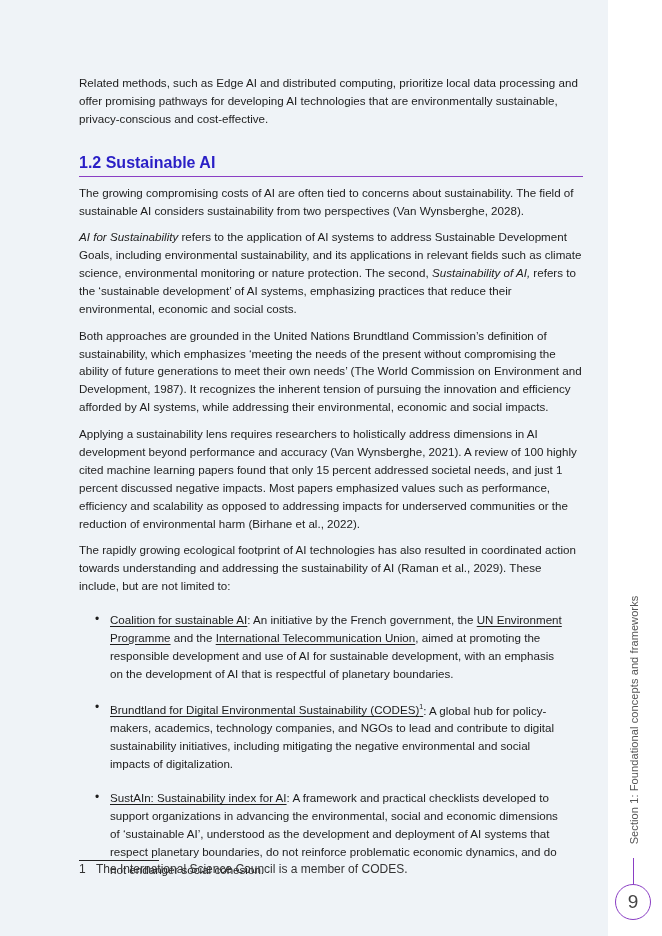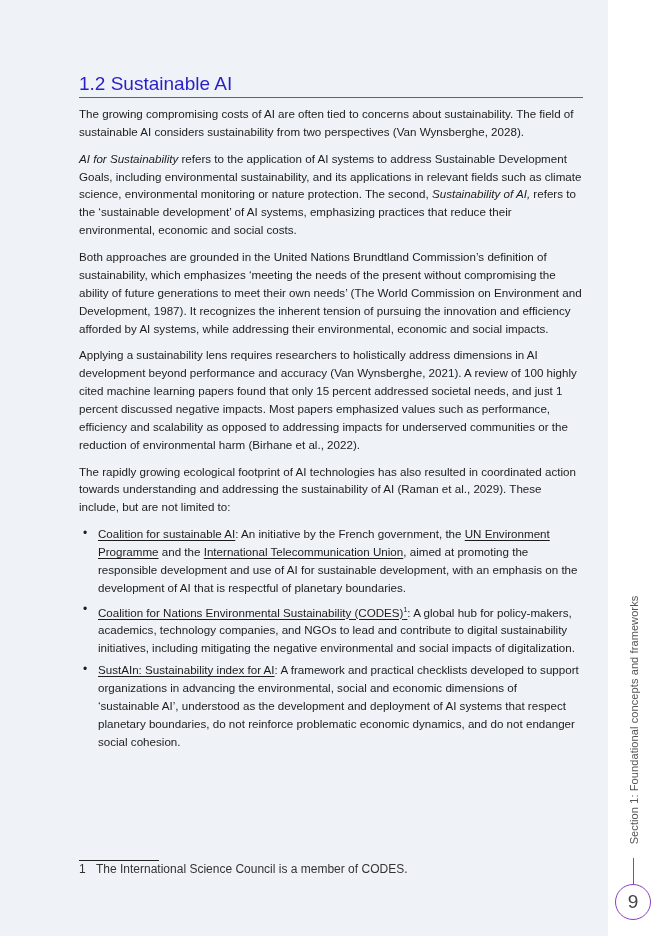--- a/index.html
+++ b/index.html
@@ -13,32 +13,32 @@
     position: absolute; left: 0; top: 0; width: 608px; height: 936px;
     background: #eff3f7;
   }
   .content {
     position: absolute; left: 79px; top: 74px; width: 504px;
     font-size: 11.6px; line-height: 17.9px;
   }
   .content p { margin: 0 0 8.8px 0; }
   .intro { margin-bottom: 25px !important; }
   .section-heading {
-    color: #2a1fc6; font-size: 19px; font-weight: normal;
+    color: #2a1fc6; font-size: 16px; font-weight: bold;
     margin: 0; padding: 0 0 3px 0; line-height: 20px;
     border-bottom: 1px solid #8a3ec4;
   }
   .after-heading { margin-top: 7px !important; }
   .content b { font-weight: normal; }
   .u { text-decoration: underline; text-underline-offset: 2px; }
   ul.bullets {
     list-style: none; margin: 0; padding: 0;
   }
   ul.bullets li {
-    position: relative; padding-left: 15px; margin: 4px;
+    position: relative; padding-left: 15px; margin: 16px;
   }
   ul.bullets li::before {
     content: "•"; position: absolute; left: 0; top: 0; font-size: 12px;
   }
   .footnote-rule {
     position: absolute; left: 79px; top: 860px; width: 80px; height: 0;
     border-top: 1px solid #222;
   }
   .footnote {
     position: absolute; left: 79px; top: 864px; font-size: 12px; color: #333;
@@ -60,36 +60,37 @@
     display: flex; align-items: center; justify-content: center;
     font-size: 19px; color: #444; box-sizing: border-box; background: #fff;
   }
 </style>
 </head>
 <body>
 
 <div class="page-main"></div>
 
 <div class="content">
+  <p class="intro">Related methods, such as Edge AI and distributed computing, prioritize local data processing and offer promising pathways for developing AI technologies that are environmentally sustainable, privacy-conscious and cost-effective.</p>
 
   <h2 class="section-heading">1.2 Sustainable AI</h2>
 
   <p class="after-heading"><span>The growing compromising costs of AI are often tied to concerns about sustainability. The field of </span><b>sustainable AI</b><span> considers sustainability from two perspectives (Van Wynsberghe, 2028).</span></p>
 
   <p><b><i>AI for Sustainability</i></b><span> refers to the application of AI systems to address Sustainable Development Goals, including environmental sustainability, and its applications in relevant fields such as climate science, environmental monitoring or nature protection. The second, </span><b><i>Sustainability of AI,</i></b><span> refers to the ‘sustainable development’ of AI systems, emphasizing practices that reduce their environmental, economic and social costs.</span></p>
 
   <p>Both approaches are grounded in the United Nations Brundtland Commission’s definition of sustainability, which emphasizes ‘meeting the needs of the present without compromising the ability of future generations to meet their own needs’ (The World Commission on Environment and Development, 1987). It recognizes the inherent tension of pursuing the innovation and efficiency afforded by AI systems, while addressing their environmental, economic and social impacts.</p>
 
   <p>Applying a sustainability lens requires researchers to holistically address dimensions in AI development beyond performance and accuracy (Van Wynsberghe, 2021). A review of 100 highly cited machine learning papers found that only 15 percent addressed societal needs, and just 1 percent discussed negative impacts. Most papers emphasized values such as performance, efficiency and scalability as opposed to addressing impacts for underserved communities or the reduction of environmental harm (Birhane et al., 2022).</p>
 
   <p>The rapidly growing ecological footprint of AI technologies has also resulted in coordinated action towards understanding and addressing the sustainability of AI (Raman et al., 2029). These include, but are not limited to:</p>
 
   <ul class="bullets">
     <li><b class="u">Coalition for sustainable AI</b><b>:</b><span> An initiative by the French government, the </span><span class="u">UN Environment Programme</span><span> and the </span><span class="u">International Telecommunication Union</span><span>, aimed at promoting the responsible development and use of AI for sustainable development, with an emphasis on the development of AI that is respectful of planetary boundaries.</span></li>
-    <li><b class="u"><span>Coalition for Nations Environmental Sustainability (CODES)</span><sup style="font-size:7px">1</sup></b><b>:</b><span> A global hub for policy-makers, academics, technology companies, and NGOs to lead and contribute to digital sustainability initiatives, including mitigating the negative environmental and social impacts of digitalization.</span></li>
+    <li><b class="u"><span>Brundtland for Digital Environmental Sustainability (CODES)</span><sup style="font-size:7px">1</sup></b><b>:</b><span> A global hub for policy-makers, academics, technology companies, and NGOs to lead and contribute to digital sustainability initiatives, including mitigating the negative environmental and social impacts of digitalization.</span></li>
     <li><b class="u">SustAIn: Sustainability index for AI</b><b>:</b><span> A framework and practical checklists developed to support organizations in advancing the environmental, social and economic dimensions of ‘sustainable AI’, understood as the development and deployment of AI systems that respect planetary boundaries, do not reinforce problematic economic dynamics, and do not endanger social cohesion.</span></li>
   </ul>
 </div>
 
 <div class="footnote-rule"></div>
 <div class="footnote"><span class="fn-num">1</span><span>The International Science Council is a member of CODES.</span></div>
 
 <div class="side-label">Section 1: Foundational concepts and frameworks</div>
 <div class="side-line"></div>
 <div class="page-circle">

